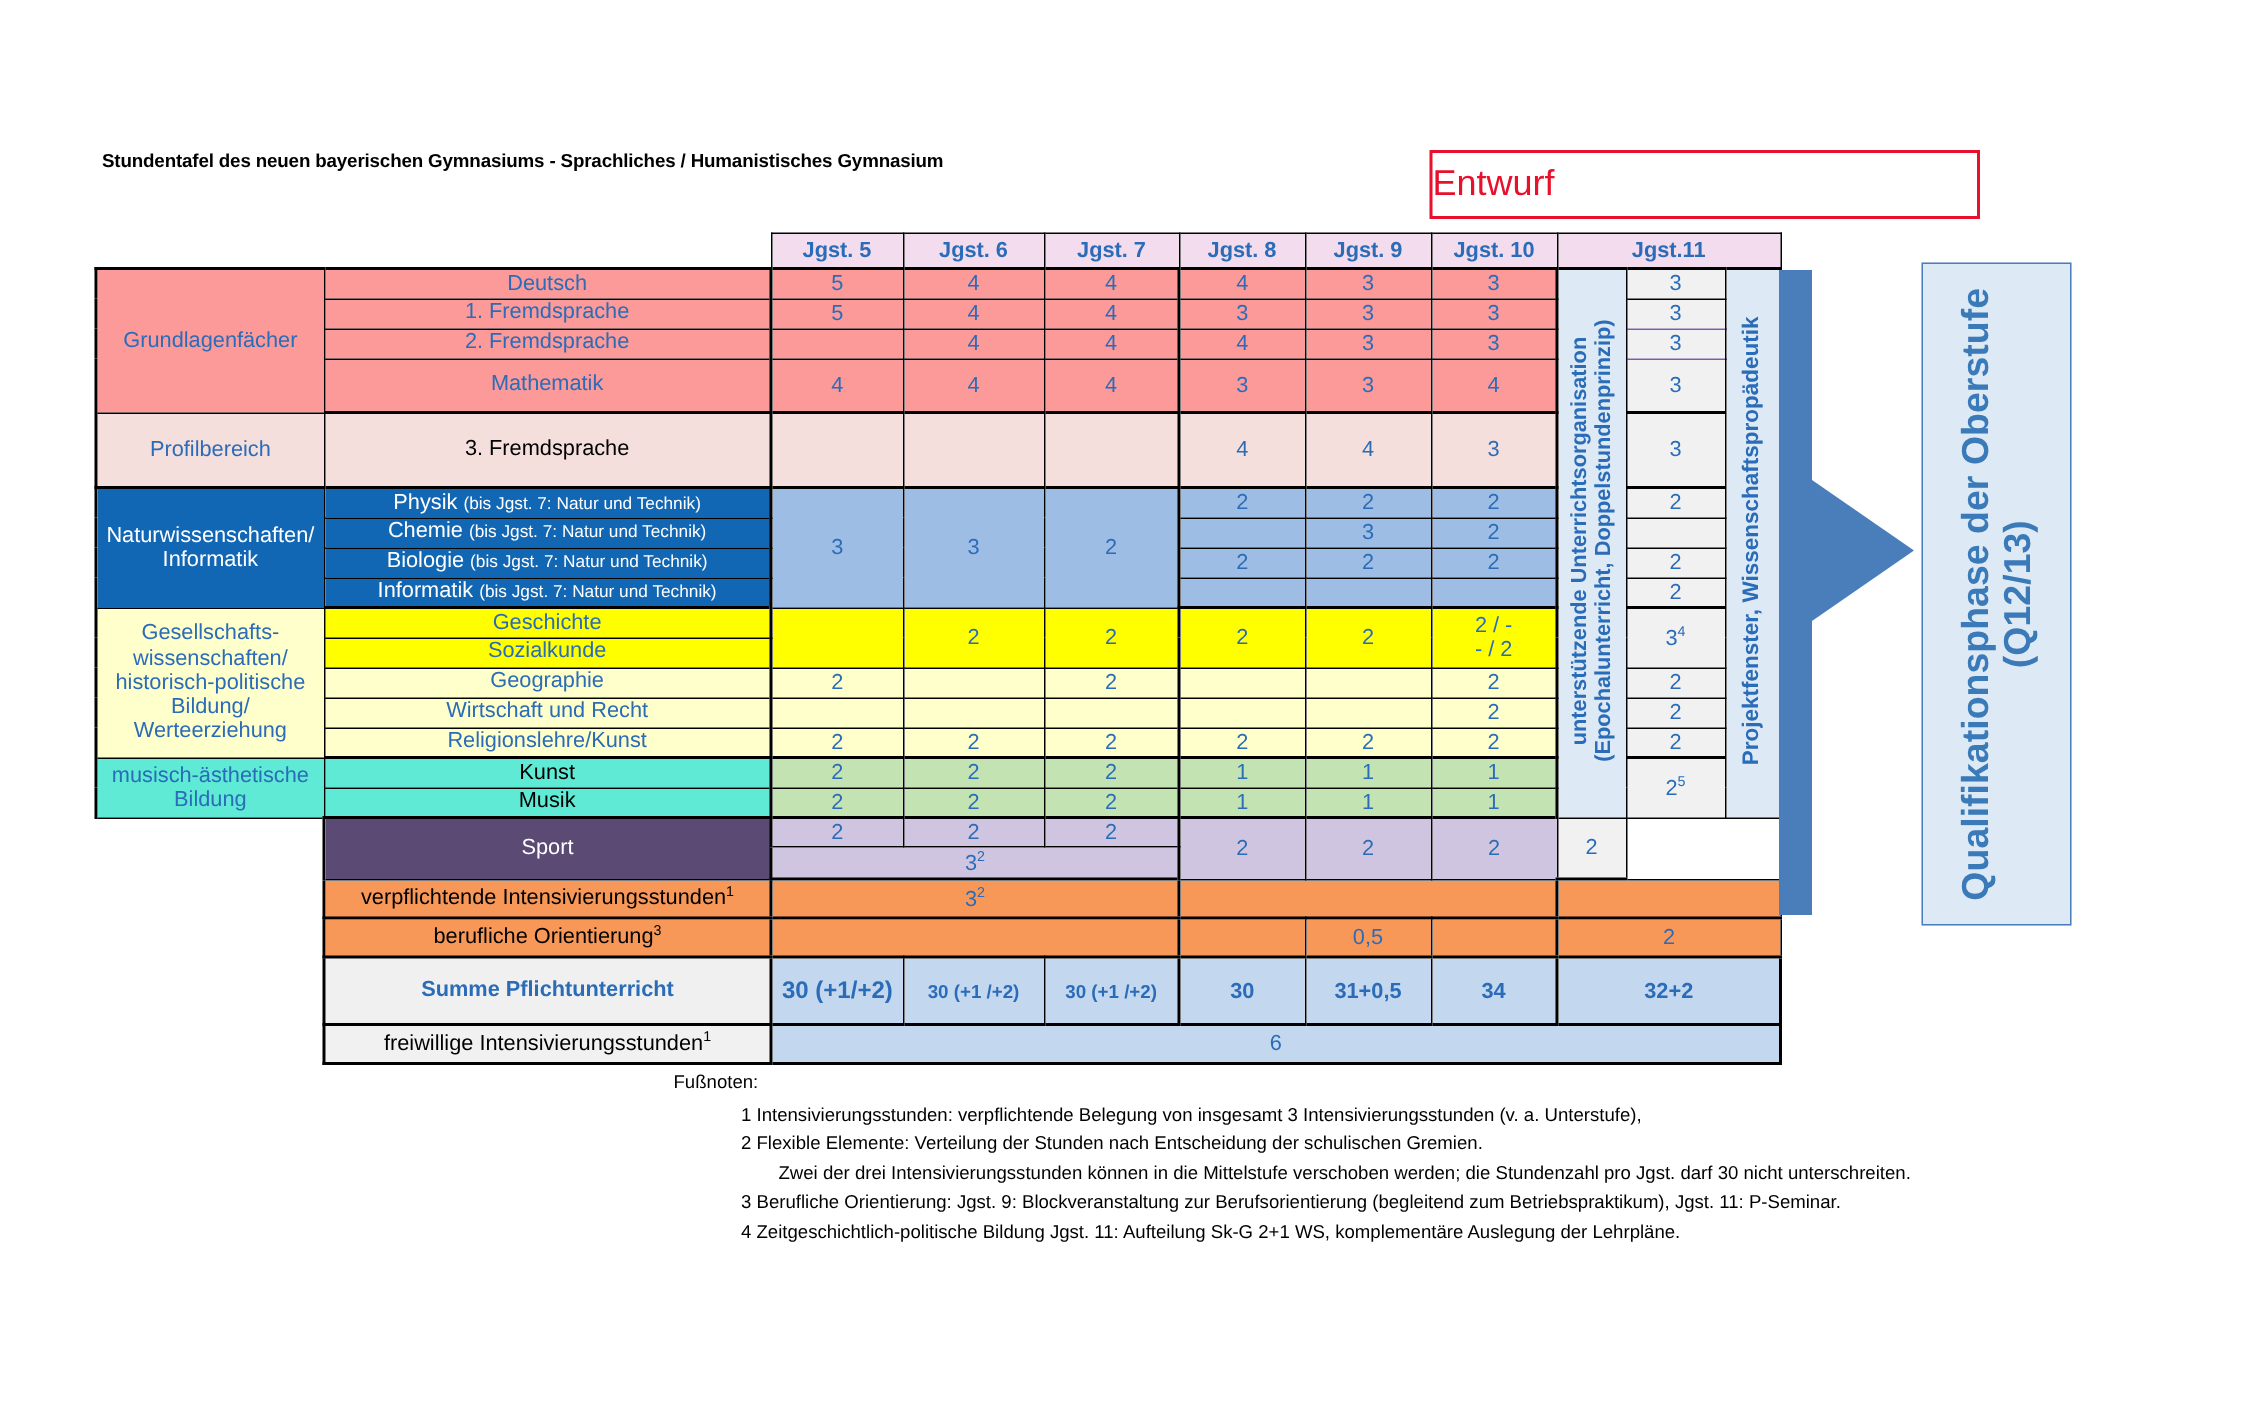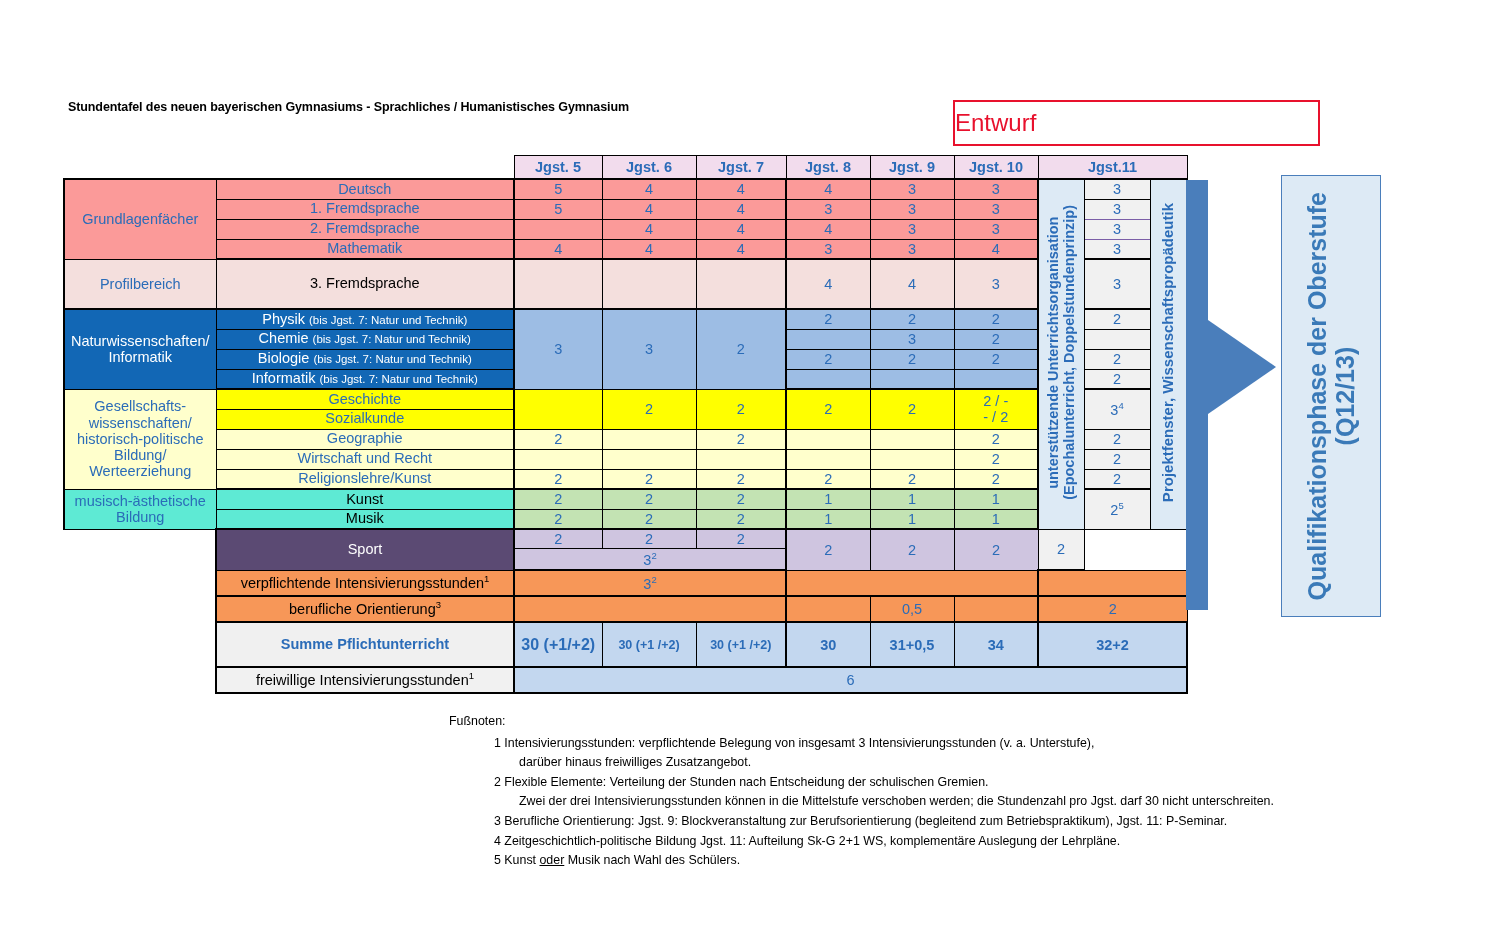--- a/index.html
+++ b/index.html
@@ -168,21 +168,21 @@
   <tr style="height:20px">
     <td class="subj c-red">2. Fremdsprache</td>
     <td class="c-red thick-l"></td>
     <td class="c-red">4</td>
     <td class="c-red">4</td>
     <td class="c-red thick-l">4</td>
     <td class="c-red">3</td>
     <td class="c-red">3</td>
     <td class="c-white nb-b">3</td>
   </tr>
-  <tr style="height:20px">
+  <tr style="height:36px">
     <td class="subj c-red thick-b">Mathematik</td>
     <td class="c-red thick-l thick-b">4</td>
     <td class="c-red thick-b">4</td>
     <td class="c-red thick-b">4</td>
     <td class="c-red thick-l thick-b">3</td>
     <td class="c-red thick-b">3</td>
     <td class="c-red thick-b">4</td>
     <td class="c-white thick-b">3</td>
   </tr>
 
@@ -356,19 +356,17 @@
 <div id="qbox">
   <div class="vtxt">
     <span>Qualifikationsphase der Oberstufe</span><br>
     <span>(Q12/13)</span>
   </div>
 </div>
 
 <div id="fn">
   <div class="hd">Fußnoten:</div>
   <div class="it">1 Intensivierungsstunden: verpflichtende Belegung von insgesamt 3 Intensivierungsstunden (v. a. Unterstufe),</div>
-  <div class="it2">darüber hinaus freiwilliges Zusatzangebot.</div>
   <div class="it">2 Flexible Elemente: Verteilung der Stunden nach Entscheidung der schulischen Gremien.</div>
   <div class="it2">Zwei der drei Intensivierungsstunden können in die Mittelstufe verschoben werden; die Stundenzahl pro Jgst. darf 30 nicht unterschreiten.</div>
   <div class="it">3 Berufliche Orientierung: Jgst. 9: Blockveranstaltung zur Berufsorientierung (begleitend zum Betriebspraktikum), Jgst. 11: P-Seminar.</div>
   <div class="it">4 Zeitgeschichtlich-politische Bildung Jgst. 11: Aufteilung Sk-G 2+1 WS, komplementäre Auslegung der Lehrpläne.</div>
-  <div class="it"><span>5 Kunst </span><u>oder</u><span> Musik nach Wahl des Schülers.</span></div>
 </div>
 
 </body></html>

